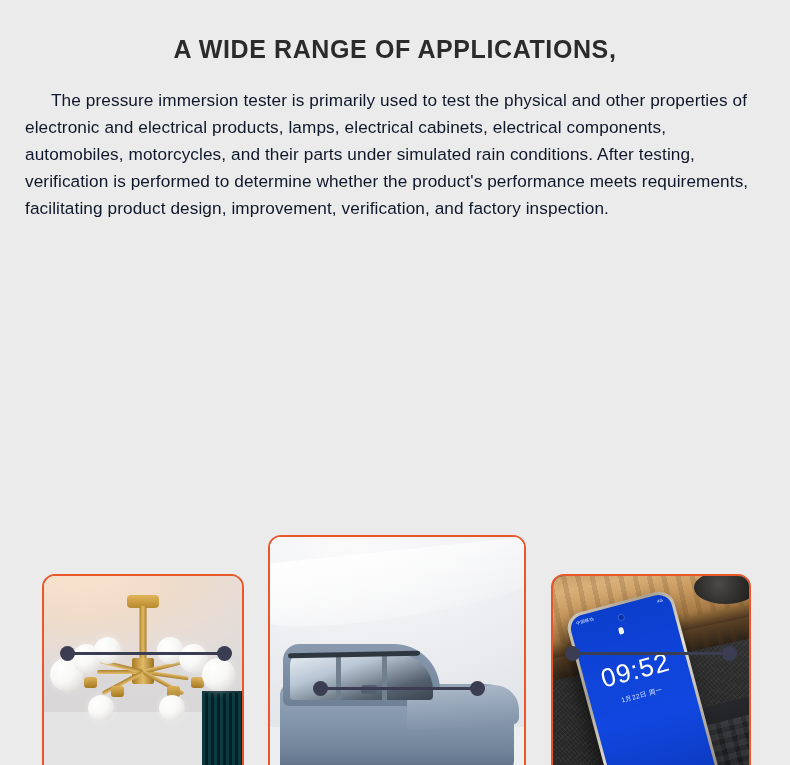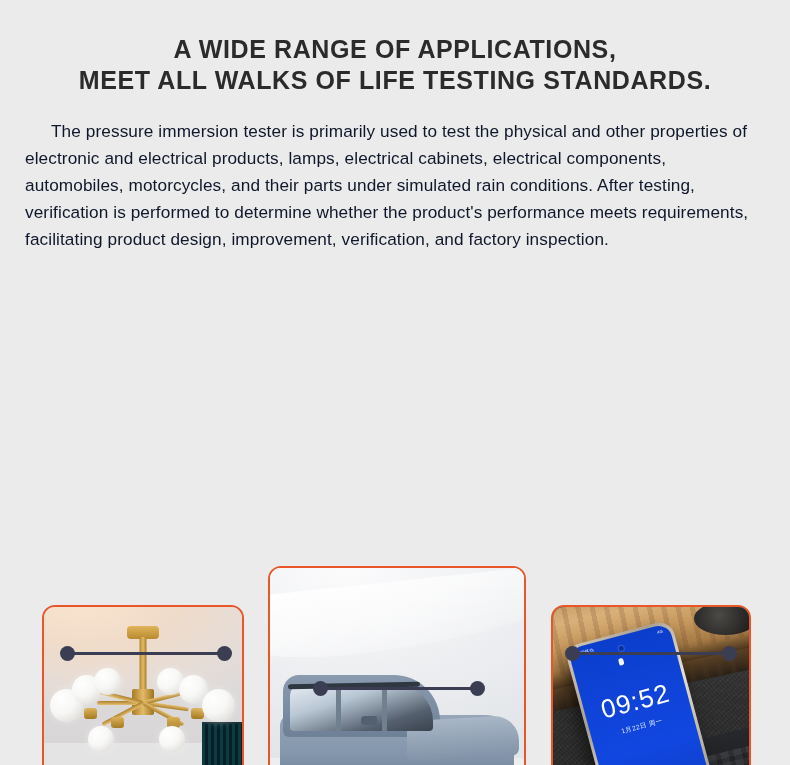--- a/index.html
+++ b/index.html
@@ -258,21 +258,20 @@
     font-size:6.5px; color:#e3eaff; letter-spacing:.5px;
   }
 </style>
 </head>
 <body>
 
 <div class="page">
 
   <div class="headings">
     <div class="heading-line">A WIDE RANGE OF APPLICATIONS,</div>
-    <div class="heading-line">MEET ALL WALKS OF LIFE TESTING STANDARDS.</div>
   </div>
 
   <p class="body-copy">The pressure immersion tester is primarily used to test the physical and other properties of electronic and electrical products, lamps, electrical cabinets, electrical components, automobiles, motorcycles, and their parts under simulated rain conditions. After testing, verification is performed to determine whether the product's performance meets requirements, facilitating product design, improvement, verification, and factory inspection.</p>
 
   <div class="cards">
 
     <div class="card card-lamps">
       <div class="card-frame">
         <div class="lamp-scene">
           <div class="lamp-ceiling"></div>

